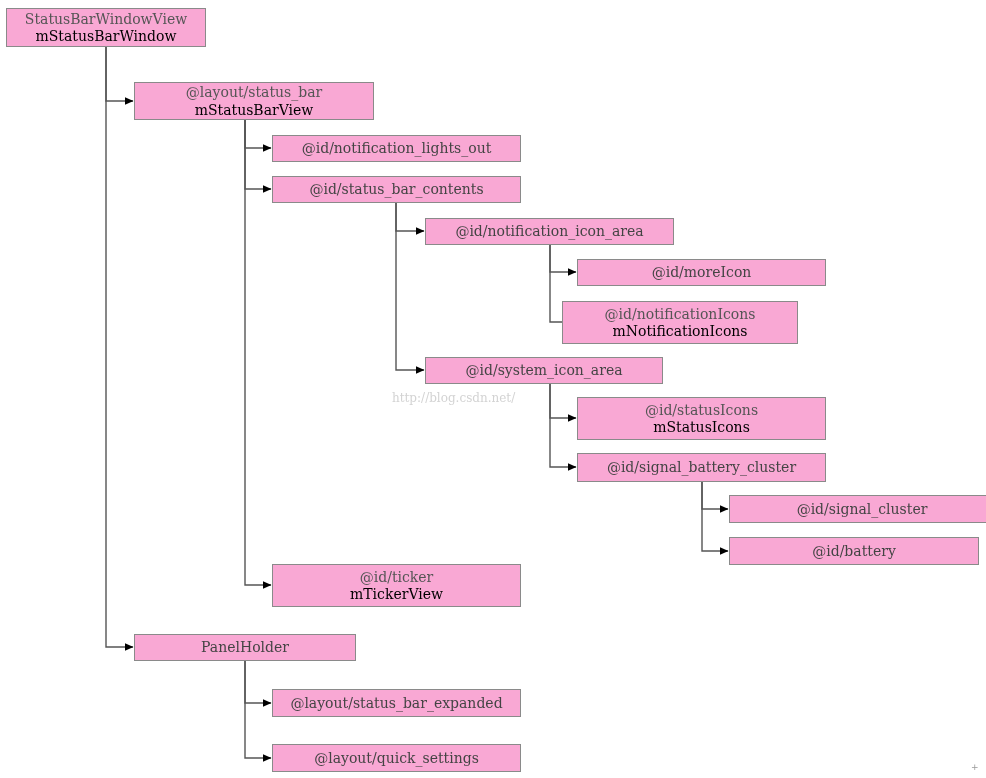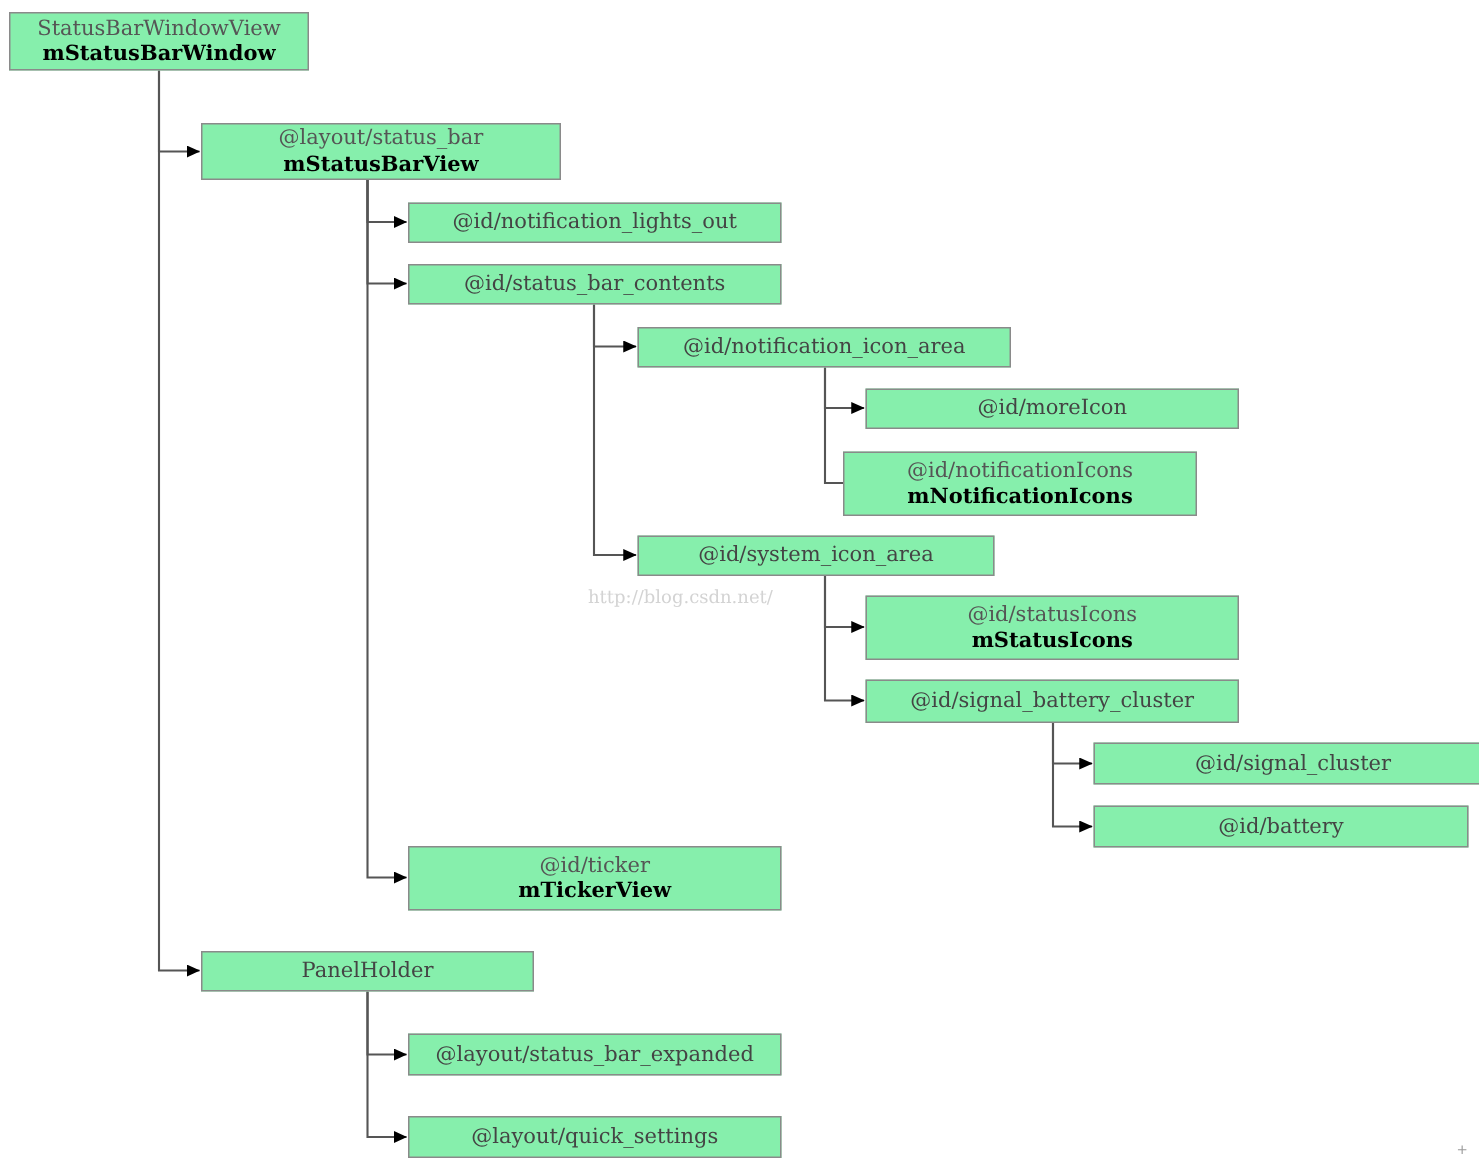--- a/index.html
+++ b/index.html
@@ -23,41 +23,41 @@
     left: 0;
     top: 0;
     width: 986px;
     height: 778px;
     pointer-events: none;
   }
   .node {
     position: absolute;
     box-sizing: border-box;
     border: 1px solid #8a8a8a;
-    background: #86efac;
+    background: #f9a8d4;
     display: flex;
     flex-direction: column;
     align-items: center;
     justify-content: center;
     text-align: center;
     line-height: 1.15;
     z-index: 2;
   }
   .node .l1 {
     color: #555555;
     font-family: "DejaVu Serif", "Liberation Serif", serif;
     font-size: 14px;
     letter-spacing: 0px;
     white-space: nowrap;
   }
   .node .l2 {
     color: #000000;
     font-family: "DejaVu Serif", "Liberation Serif", serif;
     font-size: 14px;
-    font-weight: bold;
+    font-weight: normal;
     white-space: nowrap;
     margin-top: 1px;
   }
   .node.plain .l1 {
     color: #444444;
   }
   .watermark {
     position: absolute;
     color: #d3d3d3;
     font-family: "DejaVu Serif", "Liberation Serif", serif;

